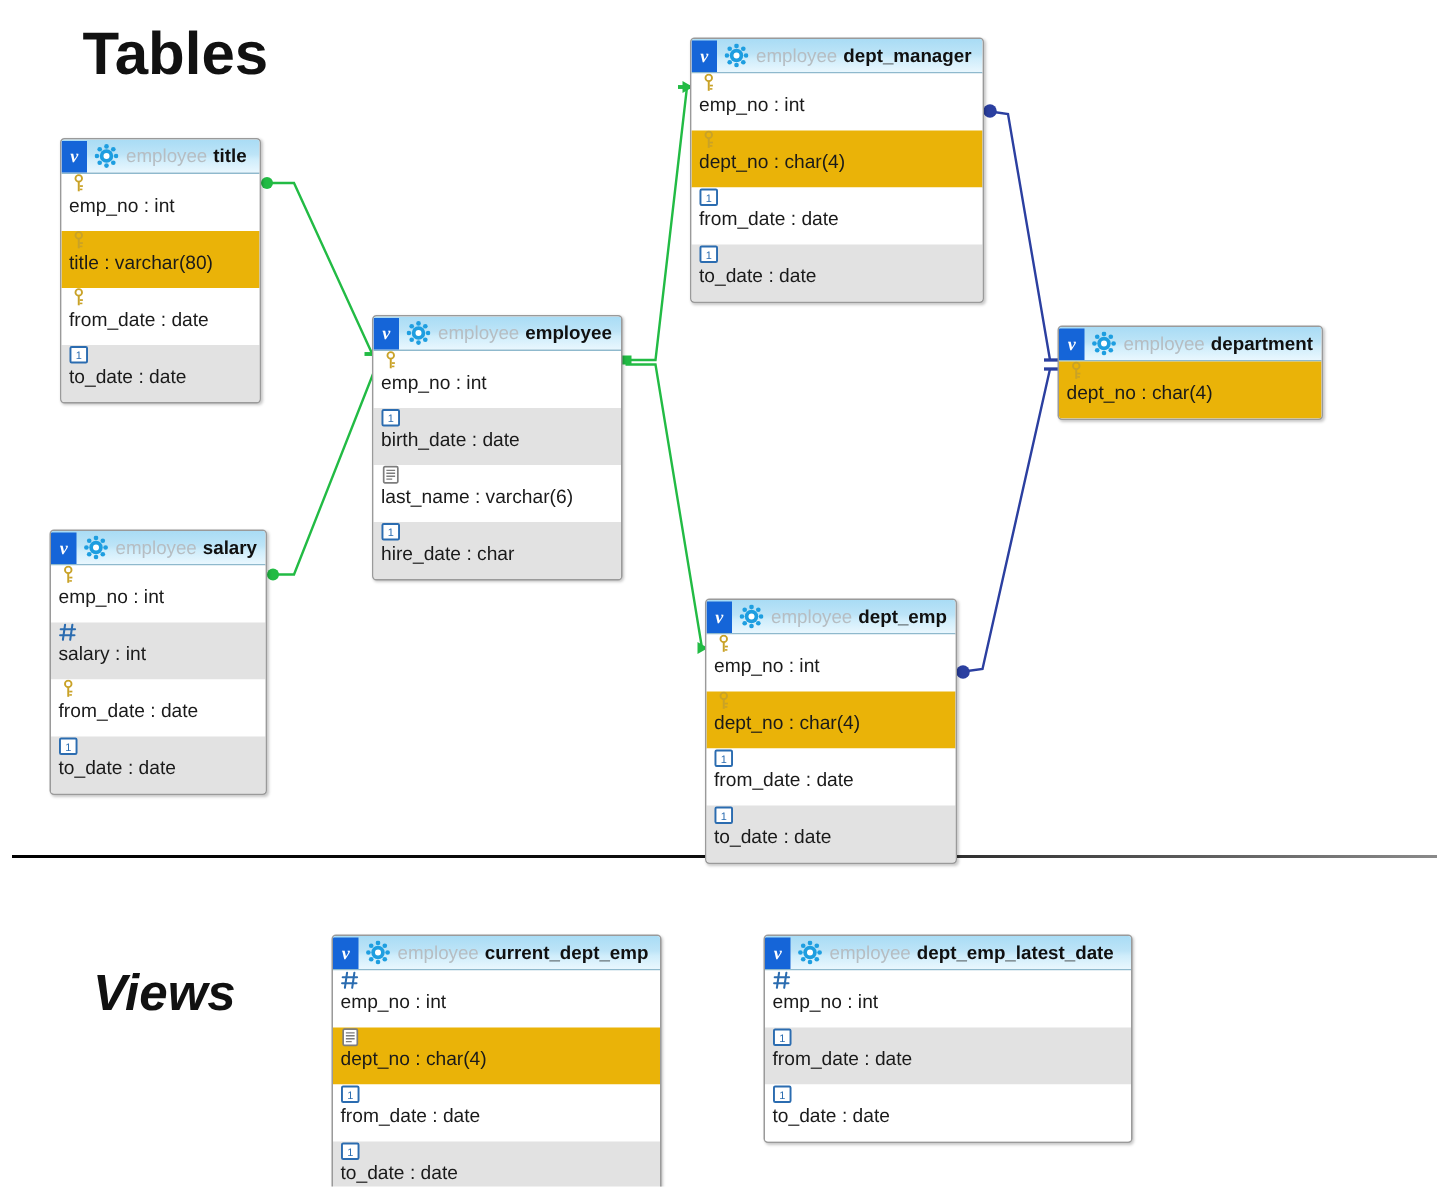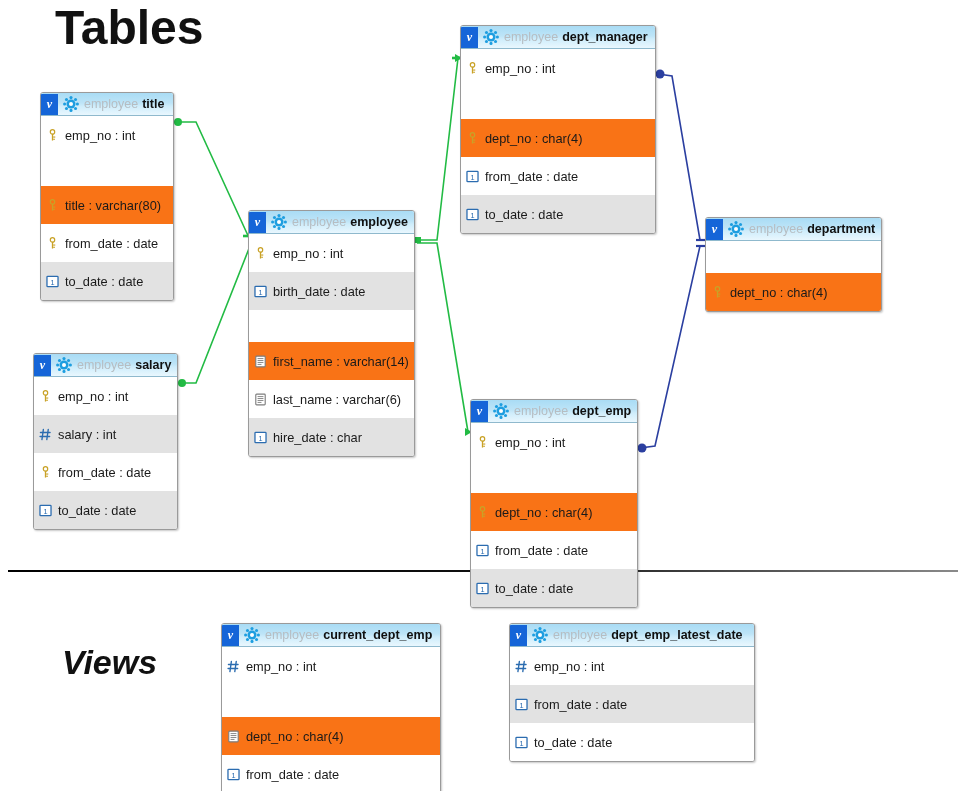--- a/index.html
+++ b/index.html
@@ -14,21 +14,21 @@
   #edges{position:absolute;left:0;top:0;width:965px;height:791px;pointer-events:none;}
 
   .section-title{
     position:absolute;
     font-family:"Liberation Sans", sans-serif;
     font-weight:bold;
     color:#111111;
     letter-spacing:0px;
     white-space:nowrap;
   }
-  #title-tables{left:55px;top:0;font-size:48px;}
+  #title-tables{left:55px;top:14px;font-size:40px;}
   #title-views{left:62px;top:643px;font-size:34px;font-style:italic;}
 
   .divider{
     position:absolute;
     left:8px;top:570px;width:950px;height:2px;
     background:linear-gradient(to right,#000000 0%,#111111 55%,#8a8a8a 100%);
   }
 
   
   .entity{
@@ -73,30 +73,30 @@
     margin-right:4px;
   }
   .table-name{
     color:#101010;
     font-weight:bold;
   }
 
   .row{
     height:38px;
     display:flex;
-    align-items:center;
     font-size:12.8px;
     color:#1a1a1a;
     padding-left:5px;
     white-space:nowrap;
     box-sizing:border-box;
+    flex-direction:column;
   }
   .row.plain{background:#ffffff;}
   .row.grey{background:#e2e2e2;}
-  .row.pink{background:#f97316;margin-top:32px;}
+  .row.pink{background:#eab308;}
   .row-icon{
     width:13px;height:13px;
     margin-right:6px;
     flex:0 0 auto;
     display:block;
   }
   .row-label{display:inline-block;}
 </style>
 </head>
 <body>
@@ -310,98 +310,243 @@
       </div>
       <div class="row grey">
         <span>
           <svg class="row-icon" viewBox="0 0 16 16" xmlns="http://www.w3.org/2000/svg" width="13" height="13">
             <rect x="1.2" y="1.6" width="13.6" height="12.8" rx="1" fill="#ffffff" stroke="#2b6cb0" stroke-width="1.6"></rect>
             <text x="8" y="11.8" font-size="9" text-anchor="middle" fill="#2b6cb0" font-family="Liberation Sans, sans-serif">1</text>
           </svg>
         </span>
         <span class="row-label">birth_date : date</span>
       </div>
-      <div class="row pink">
+      <div class="row plain">
         <span>
           <svg class="row-icon" viewBox="0 0 16 16" xmlns="http://www.w3.org/2000/svg" width="13" height="13">
             <rect x="2.2" y="1.4" width="11.6" height="13.2" rx="1" fill="#ffffff" stroke="#7d7d7d" stroke-width="1.4"></rect>
             <g stroke="#7d7d7d" stroke-width="1.1">
               <line x1="4.4" y1="4.4" x2="11.6" y2="4.4"></line>
               <line x1="4.4" y1="6.8" x2="11.6" y2="6.8"></line>
               <line x1="4.4" y1="9.2" x2="11.6" y2="9.2"></line>
               <line x1="4.4" y1="11.6" x2="9.2" y2="11.6"></line>
             </g>
           </svg>
         </span>
-        <span class="row-label">first_name : varchar(14)</span>
-      </div>
-      <div class="row plain">
+        <span class="row-label">last_name : varchar(6)</span>
+      </div>
+      <div class="row grey">
+        <span>
+          <svg class="row-icon" viewBox="0 0 16 16" xmlns="http://www.w3.org/2000/svg" width="13" height="13">
+            <rect x="1.2" y="1.6" width="13.6" height="12.8" rx="1" fill="#ffffff" stroke="#2b6cb0" stroke-width="1.6"></rect>
+            <text x="8" y="11.8" font-size="9" text-anchor="middle" fill="#2b6cb0" font-family="Liberation Sans, sans-serif">1</text>
+          </svg>
+        </span>
+        <span class="row-label">hire_date : char</span>
+      </div>
+    </div>
+    <div class="entity" style="left: 460px; top: 25px; width: 196px;">
+      <div class="entity-header">
+        <div class="badge-v">v</div>
+        <span>
+          <svg class="gear-icon" viewBox="0 0 16 16" xmlns="http://www.w3.org/2000/svg" width="16" height="16">
+            <circle cx="14.40" cy="8.00" r="1.55" fill="#1e9ee0"></circle>
+            <circle cx="12.53" cy="12.53" r="1.55" fill="#1e9ee0"></circle>
+            <circle cx="8.00" cy="14.40" r="1.55" fill="#1e9ee0"></circle>
+            <circle cx="3.47" cy="12.53" r="1.55" fill="#1e9ee0"></circle>
+            <circle cx="1.60" cy="8.00" r="1.55" fill="#1e9ee0"></circle>
+            <circle cx="3.47" cy="3.47" r="1.55" fill="#1e9ee0"></circle>
+            <circle cx="8.00" cy="1.60" r="1.55" fill="#1e9ee0"></circle>
+            <circle cx="12.53" cy="3.47" r="1.55" fill="#1e9ee0"></circle>
+            <circle cx="8" cy="8" r="4.5" fill="#1e9ee0"></circle>
+            <circle cx="8" cy="8" r="2.0" fill="#ffffff"></circle>
+          </svg>
+        </span>
+        <span class="schema-name">employee</span>
+        <span class="table-name">dept_manager</span>
+      </div>
+      <div class="row plain">
+        <span>
+          <svg class="row-icon" viewBox="0 0 16 16" xmlns="http://www.w3.org/2000/svg" width="13" height="13">
+            <circle cx="8" cy="3.6" r="2.7" fill="none" stroke="#c9a227" stroke-width="1.5"></circle>
+            <rect x="7.2" y="6.0" width="1.6" height="8.2" fill="#c9a227"></rect>
+            <rect x="8.8" y="9.2" width="2.6" height="1.4" fill="#c9a227"></rect>
+            <rect x="8.8" y="12.0" width="2.2" height="1.3" fill="#c9a227"></rect>
+          </svg>
+        </span>
+        <span class="row-label">emp_no : int</span>
+      </div>
+      <div class="row pink">
+        <span>
+          <svg class="row-icon" viewBox="0 0 16 16" xmlns="http://www.w3.org/2000/svg" width="13" height="13">
+            <circle cx="8" cy="3.6" r="2.7" fill="none" stroke="#c9a227" stroke-width="1.5"></circle>
+            <rect x="7.2" y="6.0" width="1.6" height="8.2" fill="#c9a227"></rect>
+            <rect x="8.8" y="9.2" width="2.6" height="1.4" fill="#c9a227"></rect>
+            <rect x="8.8" y="12.0" width="2.2" height="1.3" fill="#c9a227"></rect>
+          </svg>
+        </span>
+        <span class="row-label">dept_no : char(4)</span>
+      </div>
+      <div class="row plain">
+        <span>
+          <svg class="row-icon" viewBox="0 0 16 16" xmlns="http://www.w3.org/2000/svg" width="13" height="13">
+            <rect x="1.2" y="1.6" width="13.6" height="12.8" rx="1" fill="#ffffff" stroke="#2b6cb0" stroke-width="1.6"></rect>
+            <text x="8" y="11.8" font-size="9" text-anchor="middle" fill="#2b6cb0" font-family="Liberation Sans, sans-serif">1</text>
+          </svg>
+        </span>
+        <span class="row-label">from_date : date</span>
+      </div>
+      <div class="row grey">
+        <span>
+          <svg class="row-icon" viewBox="0 0 16 16" xmlns="http://www.w3.org/2000/svg" width="13" height="13">
+            <rect x="1.2" y="1.6" width="13.6" height="12.8" rx="1" fill="#ffffff" stroke="#2b6cb0" stroke-width="1.6"></rect>
+            <text x="8" y="11.8" font-size="9" text-anchor="middle" fill="#2b6cb0" font-family="Liberation Sans, sans-serif">1</text>
+          </svg>
+        </span>
+        <span class="row-label">to_date : date</span>
+      </div>
+    </div>
+    <div class="entity" style="left: 470px; top: 399px; width: 168px;">
+      <div class="entity-header">
+        <div class="badge-v">v</div>
+        <span>
+          <svg class="gear-icon" viewBox="0 0 16 16" xmlns="http://www.w3.org/2000/svg" width="16" height="16">
+            <circle cx="14.40" cy="8.00" r="1.55" fill="#1e9ee0"></circle>
+            <circle cx="12.53" cy="12.53" r="1.55" fill="#1e9ee0"></circle>
+            <circle cx="8.00" cy="14.40" r="1.55" fill="#1e9ee0"></circle>
+            <circle cx="3.47" cy="12.53" r="1.55" fill="#1e9ee0"></circle>
+            <circle cx="1.60" cy="8.00" r="1.55" fill="#1e9ee0"></circle>
+            <circle cx="3.47" cy="3.47" r="1.55" fill="#1e9ee0"></circle>
+            <circle cx="8.00" cy="1.60" r="1.55" fill="#1e9ee0"></circle>
+            <circle cx="12.53" cy="3.47" r="1.55" fill="#1e9ee0"></circle>
+            <circle cx="8" cy="8" r="4.5" fill="#1e9ee0"></circle>
+            <circle cx="8" cy="8" r="2.0" fill="#ffffff"></circle>
+          </svg>
+        </span>
+        <span class="schema-name">employee</span>
+        <span class="table-name">dept_emp</span>
+      </div>
+      <div class="row plain">
+        <span>
+          <svg class="row-icon" viewBox="0 0 16 16" xmlns="http://www.w3.org/2000/svg" width="13" height="13">
+            <circle cx="8" cy="3.6" r="2.7" fill="none" stroke="#c9a227" stroke-width="1.5"></circle>
+            <rect x="7.2" y="6.0" width="1.6" height="8.2" fill="#c9a227"></rect>
+            <rect x="8.8" y="9.2" width="2.6" height="1.4" fill="#c9a227"></rect>
+            <rect x="8.8" y="12.0" width="2.2" height="1.3" fill="#c9a227"></rect>
+          </svg>
+        </span>
+        <span class="row-label">emp_no : int</span>
+      </div>
+      <div class="row pink">
+        <span>
+          <svg class="row-icon" viewBox="0 0 16 16" xmlns="http://www.w3.org/2000/svg" width="13" height="13">
+            <circle cx="8" cy="3.6" r="2.7" fill="none" stroke="#c9a227" stroke-width="1.5"></circle>
+            <rect x="7.2" y="6.0" width="1.6" height="8.2" fill="#c9a227"></rect>
+            <rect x="8.8" y="9.2" width="2.6" height="1.4" fill="#c9a227"></rect>
+            <rect x="8.8" y="12.0" width="2.2" height="1.3" fill="#c9a227"></rect>
+          </svg>
+        </span>
+        <span class="row-label">dept_no : char(4)</span>
+      </div>
+      <div class="row plain">
+        <span>
+          <svg class="row-icon" viewBox="0 0 16 16" xmlns="http://www.w3.org/2000/svg" width="13" height="13">
+            <rect x="1.2" y="1.6" width="13.6" height="12.8" rx="1" fill="#ffffff" stroke="#2b6cb0" stroke-width="1.6"></rect>
+            <text x="8" y="11.8" font-size="9" text-anchor="middle" fill="#2b6cb0" font-family="Liberation Sans, sans-serif">1</text>
+          </svg>
+        </span>
+        <span class="row-label">from_date : date</span>
+      </div>
+      <div class="row grey">
+        <span>
+          <svg class="row-icon" viewBox="0 0 16 16" xmlns="http://www.w3.org/2000/svg" width="13" height="13">
+            <rect x="1.2" y="1.6" width="13.6" height="12.8" rx="1" fill="#ffffff" stroke="#2b6cb0" stroke-width="1.6"></rect>
+            <text x="8" y="11.8" font-size="9" text-anchor="middle" fill="#2b6cb0" font-family="Liberation Sans, sans-serif">1</text>
+          </svg>
+        </span>
+        <span class="row-label">to_date : date</span>
+      </div>
+    </div>
+    <div class="entity" style="left: 705px; top: 217px; width: 177px;">
+      <div class="entity-header">
+        <div class="badge-v">v</div>
+        <span>
+          <svg class="gear-icon" viewBox="0 0 16 16" xmlns="http://www.w3.org/2000/svg" width="16" height="16">
+            <circle cx="14.40" cy="8.00" r="1.55" fill="#1e9ee0"></circle>
+            <circle cx="12.53" cy="12.53" r="1.55" fill="#1e9ee0"></circle>
+            <circle cx="8.00" cy="14.40" r="1.55" fill="#1e9ee0"></circle>
+            <circle cx="3.47" cy="12.53" r="1.55" fill="#1e9ee0"></circle>
+            <circle cx="1.60" cy="8.00" r="1.55" fill="#1e9ee0"></circle>
+            <circle cx="3.47" cy="3.47" r="1.55" fill="#1e9ee0"></circle>
+            <circle cx="8.00" cy="1.60" r="1.55" fill="#1e9ee0"></circle>
+            <circle cx="12.53" cy="3.47" r="1.55" fill="#1e9ee0"></circle>
+            <circle cx="8" cy="8" r="4.5" fill="#1e9ee0"></circle>
+            <circle cx="8" cy="8" r="2.0" fill="#ffffff"></circle>
+          </svg>
+        </span>
+        <span class="schema-name">employee</span>
+        <span class="table-name">department</span>
+      </div>
+      <div class="row pink">
+        <span>
+          <svg class="row-icon" viewBox="0 0 16 16" xmlns="http://www.w3.org/2000/svg" width="13" height="13">
+            <circle cx="8" cy="3.6" r="2.7" fill="none" stroke="#c9a227" stroke-width="1.5"></circle>
+            <rect x="7.2" y="6.0" width="1.6" height="8.2" fill="#c9a227"></rect>
+            <rect x="8.8" y="9.2" width="2.6" height="1.4" fill="#c9a227"></rect>
+            <rect x="8.8" y="12.0" width="2.2" height="1.3" fill="#c9a227"></rect>
+          </svg>
+        </span>
+        <span class="row-label">dept_no : char(4)</span>
+      </div>
+    </div>
+    <div class="entity" style="left: 221px; top: 623px; width: 220px;">
+      <div class="entity-header">
+        <div class="badge-v">v</div>
+        <span>
+          <svg class="gear-icon" viewBox="0 0 16 16" xmlns="http://www.w3.org/2000/svg" width="16" height="16">
+            <circle cx="14.40" cy="8.00" r="1.55" fill="#1e9ee0"></circle>
+            <circle cx="12.53" cy="12.53" r="1.55" fill="#1e9ee0"></circle>
+            <circle cx="8.00" cy="14.40" r="1.55" fill="#1e9ee0"></circle>
+            <circle cx="3.47" cy="12.53" r="1.55" fill="#1e9ee0"></circle>
+            <circle cx="1.60" cy="8.00" r="1.55" fill="#1e9ee0"></circle>
+            <circle cx="3.47" cy="3.47" r="1.55" fill="#1e9ee0"></circle>
+            <circle cx="8.00" cy="1.60" r="1.55" fill="#1e9ee0"></circle>
+            <circle cx="12.53" cy="3.47" r="1.55" fill="#1e9ee0"></circle>
+            <circle cx="8" cy="8" r="4.5" fill="#1e9ee0"></circle>
+            <circle cx="8" cy="8" r="2.0" fill="#ffffff"></circle>
+          </svg>
+        </span>
+        <span class="schema-name">employee</span>
+        <span class="table-name">current_dept_emp</span>
+      </div>
+      <div class="row plain">
+        <span>
+          <svg class="row-icon" viewBox="0 0 16 16" xmlns="http://www.w3.org/2000/svg" width="13" height="13">
+            <g stroke="#2b6cb0" stroke-width="1.7" stroke-linecap="round">
+              <line x1="5.4" y1="1.8" x2="3.6" y2="14.2"></line>
+              <line x1="11.4" y1="1.8" x2="9.6" y2="14.2"></line>
+              <line x1="1.8" y1="5.6" x2="13.6" y2="5.6"></line>
+              <line x1="1.3" y1="10.4" x2="13.1" y2="10.4"></line>
+            </g>
+          </svg>
+        </span>
+        <span class="row-label">emp_no : int</span>
+      </div>
+      <div class="row pink">
         <span>
           <svg class="row-icon" viewBox="0 0 16 16" xmlns="http://www.w3.org/2000/svg" width="13" height="13">
             <rect x="2.2" y="1.4" width="11.6" height="13.2" rx="1" fill="#ffffff" stroke="#7d7d7d" stroke-width="1.4"></rect>
             <g stroke="#7d7d7d" stroke-width="1.1">
               <line x1="4.4" y1="4.4" x2="11.6" y2="4.4"></line>
               <line x1="4.4" y1="6.8" x2="11.6" y2="6.8"></line>
               <line x1="4.4" y1="9.2" x2="11.6" y2="9.2"></line>
               <line x1="4.4" y1="11.6" x2="9.2" y2="11.6"></line>
             </g>
           </svg>
         </span>
-        <span class="row-label">last_name : varchar(6)</span>
-      </div>
-      <div class="row grey">
-        <span>
-          <svg class="row-icon" viewBox="0 0 16 16" xmlns="http://www.w3.org/2000/svg" width="13" height="13">
-            <rect x="1.2" y="1.6" width="13.6" height="12.8" rx="1" fill="#ffffff" stroke="#2b6cb0" stroke-width="1.6"></rect>
-            <text x="8" y="11.8" font-size="9" text-anchor="middle" fill="#2b6cb0" font-family="Liberation Sans, sans-serif">1</text>
-          </svg>
-        </span>
-        <span class="row-label">hire_date : char</span>
-      </div>
-    </div>
-    <div class="entity" style="left: 460px; top: 25px; width: 196px;">
-      <div class="entity-header">
-        <div class="badge-v">v</div>
-        <span>
-          <svg class="gear-icon" viewBox="0 0 16 16" xmlns="http://www.w3.org/2000/svg" width="16" height="16">
-            <circle cx="14.40" cy="8.00" r="1.55" fill="#1e9ee0"></circle>
-            <circle cx="12.53" cy="12.53" r="1.55" fill="#1e9ee0"></circle>
-            <circle cx="8.00" cy="14.40" r="1.55" fill="#1e9ee0"></circle>
-            <circle cx="3.47" cy="12.53" r="1.55" fill="#1e9ee0"></circle>
-            <circle cx="1.60" cy="8.00" r="1.55" fill="#1e9ee0"></circle>
-            <circle cx="3.47" cy="3.47" r="1.55" fill="#1e9ee0"></circle>
-            <circle cx="8.00" cy="1.60" r="1.55" fill="#1e9ee0"></circle>
-            <circle cx="12.53" cy="3.47" r="1.55" fill="#1e9ee0"></circle>
-            <circle cx="8" cy="8" r="4.5" fill="#1e9ee0"></circle>
-            <circle cx="8" cy="8" r="2.0" fill="#ffffff"></circle>
-          </svg>
-        </span>
-        <span class="schema-name">employee</span>
-        <span class="table-name">dept_manager</span>
-      </div>
-      <div class="row plain">
-        <span>
-          <svg class="row-icon" viewBox="0 0 16 16" xmlns="http://www.w3.org/2000/svg" width="13" height="13">
-            <circle cx="8" cy="3.6" r="2.7" fill="none" stroke="#c9a227" stroke-width="1.5"></circle>
-            <rect x="7.2" y="6.0" width="1.6" height="8.2" fill="#c9a227"></rect>
-            <rect x="8.8" y="9.2" width="2.6" height="1.4" fill="#c9a227"></rect>
-            <rect x="8.8" y="12.0" width="2.2" height="1.3" fill="#c9a227"></rect>
-          </svg>
-        </span>
-        <span class="row-label">emp_no : int</span>
-      </div>
-      <div class="row pink">
-        <span>
-          <svg class="row-icon" viewBox="0 0 16 16" xmlns="http://www.w3.org/2000/svg" width="13" height="13">
-            <circle cx="8" cy="3.6" r="2.7" fill="none" stroke="#c9a227" stroke-width="1.5"></circle>
-            <rect x="7.2" y="6.0" width="1.6" height="8.2" fill="#c9a227"></rect>
-            <rect x="8.8" y="9.2" width="2.6" height="1.4" fill="#c9a227"></rect>
-            <rect x="8.8" y="12.0" width="2.2" height="1.3" fill="#c9a227"></rect>
-          </svg>
-        </span>
         <span class="row-label">dept_no : char(4)</span>
       </div>
       <div class="row plain">
         <span>
           <svg class="row-icon" viewBox="0 0 16 16" xmlns="http://www.w3.org/2000/svg" width="13" height="13">
             <rect x="1.2" y="1.6" width="13.6" height="12.8" rx="1" fill="#ffffff" stroke="#2b6cb0" stroke-width="1.6"></rect>
             <text x="8" y="11.8" font-size="9" text-anchor="middle" fill="#2b6cb0" font-family="Liberation Sans, sans-serif">1</text>
           </svg>
         </span>
         <span class="row-label">from_date : date</span>
@@ -409,224 +554,65 @@
       <div class="row grey">
         <span>
           <svg class="row-icon" viewBox="0 0 16 16" xmlns="http://www.w3.org/2000/svg" width="13" height="13">
             <rect x="1.2" y="1.6" width="13.6" height="12.8" rx="1" fill="#ffffff" stroke="#2b6cb0" stroke-width="1.6"></rect>
             <text x="8" y="11.8" font-size="9" text-anchor="middle" fill="#2b6cb0" font-family="Liberation Sans, sans-serif">1</text>
           </svg>
         </span>
         <span class="row-label">to_date : date</span>
       </div>
     </div>
-    <div class="entity" style="left: 470px; top: 399px; width: 168px;">
-      <div class="entity-header">
-        <div class="badge-v">v</div>
-        <span>
-          <svg class="gear-icon" viewBox="0 0 16 16" xmlns="http://www.w3.org/2000/svg" width="16" height="16">
-            <circle cx="14.40" cy="8.00" r="1.55" fill="#1e9ee0"></circle>
-            <circle cx="12.53" cy="12.53" r="1.55" fill="#1e9ee0"></circle>
-            <circle cx="8.00" cy="14.40" r="1.55" fill="#1e9ee0"></circle>
-            <circle cx="3.47" cy="12.53" r="1.55" fill="#1e9ee0"></circle>
-            <circle cx="1.60" cy="8.00" r="1.55" fill="#1e9ee0"></circle>
-            <circle cx="3.47" cy="3.47" r="1.55" fill="#1e9ee0"></circle>
-            <circle cx="8.00" cy="1.60" r="1.55" fill="#1e9ee0"></circle>
-            <circle cx="12.53" cy="3.47" r="1.55" fill="#1e9ee0"></circle>
-            <circle cx="8" cy="8" r="4.5" fill="#1e9ee0"></circle>
-            <circle cx="8" cy="8" r="2.0" fill="#ffffff"></circle>
-          </svg>
-        </span>
-        <span class="schema-name">employee</span>
-        <span class="table-name">dept_emp</span>
-      </div>
-      <div class="row plain">
-        <span>
-          <svg class="row-icon" viewBox="0 0 16 16" xmlns="http://www.w3.org/2000/svg" width="13" height="13">
-            <circle cx="8" cy="3.6" r="2.7" fill="none" stroke="#c9a227" stroke-width="1.5"></circle>
-            <rect x="7.2" y="6.0" width="1.6" height="8.2" fill="#c9a227"></rect>
-            <rect x="8.8" y="9.2" width="2.6" height="1.4" fill="#c9a227"></rect>
-            <rect x="8.8" y="12.0" width="2.2" height="1.3" fill="#c9a227"></rect>
-          </svg>
-        </span>
-        <span class="row-label">emp_no : int</span>
-      </div>
-      <div class="row pink">
-        <span>
-          <svg class="row-icon" viewBox="0 0 16 16" xmlns="http://www.w3.org/2000/svg" width="13" height="13">
-            <circle cx="8" cy="3.6" r="2.7" fill="none" stroke="#c9a227" stroke-width="1.5"></circle>
-            <rect x="7.2" y="6.0" width="1.6" height="8.2" fill="#c9a227"></rect>
-            <rect x="8.8" y="9.2" width="2.6" height="1.4" fill="#c9a227"></rect>
-            <rect x="8.8" y="12.0" width="2.2" height="1.3" fill="#c9a227"></rect>
-          </svg>
-        </span>
-        <span class="row-label">dept_no : char(4)</span>
-      </div>
-      <div class="row plain">
-        <span>
-          <svg class="row-icon" viewBox="0 0 16 16" xmlns="http://www.w3.org/2000/svg" width="13" height="13">
-            <rect x="1.2" y="1.6" width="13.6" height="12.8" rx="1" fill="#ffffff" stroke="#2b6cb0" stroke-width="1.6"></rect>
-            <text x="8" y="11.8" font-size="9" text-anchor="middle" fill="#2b6cb0" font-family="Liberation Sans, sans-serif">1</text>
-          </svg>
-        </span>
-        <span class="row-label">from_date : date</span>
-      </div>
-      <div class="row grey">
-        <span>
-          <svg class="row-icon" viewBox="0 0 16 16" xmlns="http://www.w3.org/2000/svg" width="13" height="13">
-            <rect x="1.2" y="1.6" width="13.6" height="12.8" rx="1" fill="#ffffff" stroke="#2b6cb0" stroke-width="1.6"></rect>
-            <text x="8" y="11.8" font-size="9" text-anchor="middle" fill="#2b6cb0" font-family="Liberation Sans, sans-serif">1</text>
-          </svg>
-        </span>
-        <span class="row-label">to_date : date</span>
-      </div>
-    </div>
-    <div class="entity" style="left: 705px; top: 217px; width: 177px;">
-      <div class="entity-header">
-        <div class="badge-v">v</div>
-        <span>
-          <svg class="gear-icon" viewBox="0 0 16 16" xmlns="http://www.w3.org/2000/svg" width="16" height="16">
-            <circle cx="14.40" cy="8.00" r="1.55" fill="#1e9ee0"></circle>
-            <circle cx="12.53" cy="12.53" r="1.55" fill="#1e9ee0"></circle>
-            <circle cx="8.00" cy="14.40" r="1.55" fill="#1e9ee0"></circle>
-            <circle cx="3.47" cy="12.53" r="1.55" fill="#1e9ee0"></circle>
-            <circle cx="1.60" cy="8.00" r="1.55" fill="#1e9ee0"></circle>
-            <circle cx="3.47" cy="3.47" r="1.55" fill="#1e9ee0"></circle>
-            <circle cx="8.00" cy="1.60" r="1.55" fill="#1e9ee0"></circle>
-            <circle cx="12.53" cy="3.47" r="1.55" fill="#1e9ee0"></circle>
-            <circle cx="8" cy="8" r="4.5" fill="#1e9ee0"></circle>
-            <circle cx="8" cy="8" r="2.0" fill="#ffffff"></circle>
-          </svg>
-        </span>
-        <span class="schema-name">employee</span>
-        <span class="table-name">department</span>
-      </div>
-      <div class="row pink">
-        <span>
-          <svg class="row-icon" viewBox="0 0 16 16" xmlns="http://www.w3.org/2000/svg" width="13" height="13">
-            <circle cx="8" cy="3.6" r="2.7" fill="none" stroke="#c9a227" stroke-width="1.5"></circle>
-            <rect x="7.2" y="6.0" width="1.6" height="8.2" fill="#c9a227"></rect>
-            <rect x="8.8" y="9.2" width="2.6" height="1.4" fill="#c9a227"></rect>
-            <rect x="8.8" y="12.0" width="2.2" height="1.3" fill="#c9a227"></rect>
-          </svg>
-        </span>
-        <span class="row-label">dept_no : char(4)</span>
-      </div>
-    </div>
-    <div class="entity" style="left: 221px; top: 623px; width: 220px;">
-      <div class="entity-header">
-        <div class="badge-v">v</div>
-        <span>
-          <svg class="gear-icon" viewBox="0 0 16 16" xmlns="http://www.w3.org/2000/svg" width="16" height="16">
-            <circle cx="14.40" cy="8.00" r="1.55" fill="#1e9ee0"></circle>
-            <circle cx="12.53" cy="12.53" r="1.55" fill="#1e9ee0"></circle>
-            <circle cx="8.00" cy="14.40" r="1.55" fill="#1e9ee0"></circle>
-            <circle cx="3.47" cy="12.53" r="1.55" fill="#1e9ee0"></circle>
-            <circle cx="1.60" cy="8.00" r="1.55" fill="#1e9ee0"></circle>
-            <circle cx="3.47" cy="3.47" r="1.55" fill="#1e9ee0"></circle>
-            <circle cx="8.00" cy="1.60" r="1.55" fill="#1e9ee0"></circle>
-            <circle cx="12.53" cy="3.47" r="1.55" fill="#1e9ee0"></circle>
-            <circle cx="8" cy="8" r="4.5" fill="#1e9ee0"></circle>
-            <circle cx="8" cy="8" r="2.0" fill="#ffffff"></circle>
-          </svg>
-        </span>
-        <span class="schema-name">employee</span>
-        <span class="table-name">current_dept_emp</span>
+    <div class="entity" style="left: 509px; top: 623px; width: 246px;">
+      <div class="entity-header">
+        <div class="badge-v">v</div>
+        <span>
+          <svg class="gear-icon" viewBox="0 0 16 16" xmlns="http://www.w3.org/2000/svg" width="16" height="16">
+            <circle cx="14.40" cy="8.00" r="1.55" fill="#1e9ee0"></circle>
+            <circle cx="12.53" cy="12.53" r="1.55" fill="#1e9ee0"></circle>
+            <circle cx="8.00" cy="14.40" r="1.55" fill="#1e9ee0"></circle>
+            <circle cx="3.47" cy="12.53" r="1.55" fill="#1e9ee0"></circle>
+            <circle cx="1.60" cy="8.00" r="1.55" fill="#1e9ee0"></circle>
+            <circle cx="3.47" cy="3.47" r="1.55" fill="#1e9ee0"></circle>
+            <circle cx="8.00" cy="1.60" r="1.55" fill="#1e9ee0"></circle>
+            <circle cx="12.53" cy="3.47" r="1.55" fill="#1e9ee0"></circle>
+            <circle cx="8" cy="8" r="4.5" fill="#1e9ee0"></circle>
+            <circle cx="8" cy="8" r="2.0" fill="#ffffff"></circle>
+          </svg>
+        </span>
+        <span class="schema-name">employee</span>
+        <span class="table-name">dept_emp_latest_date</span>
       </div>
       <div class="row plain">
         <span>
           <svg class="row-icon" viewBox="0 0 16 16" xmlns="http://www.w3.org/2000/svg" width="13" height="13">
             <g stroke="#2b6cb0" stroke-width="1.7" stroke-linecap="round">
               <line x1="5.4" y1="1.8" x2="3.6" y2="14.2"></line>
               <line x1="11.4" y1="1.8" x2="9.6" y2="14.2"></line>
               <line x1="1.8" y1="5.6" x2="13.6" y2="5.6"></line>
               <line x1="1.3" y1="10.4" x2="13.1" y2="10.4"></line>
             </g>
           </svg>
         </span>
         <span class="row-label">emp_no : int</span>
       </div>
-      <div class="row pink">
-        <span>
-          <svg class="row-icon" viewBox="0 0 16 16" xmlns="http://www.w3.org/2000/svg" width="13" height="13">
-            <rect x="2.2" y="1.4" width="11.6" height="13.2" rx="1" fill="#ffffff" stroke="#7d7d7d" stroke-width="1.4"></rect>
-            <g stroke="#7d7d7d" stroke-width="1.1">
-              <line x1="4.4" y1="4.4" x2="11.6" y2="4.4"></line>
-              <line x1="4.4" y1="6.8" x2="11.6" y2="6.8"></line>
-              <line x1="4.4" y1="9.2" x2="11.6" y2="9.2"></line>
-              <line x1="4.4" y1="11.6" x2="9.2" y2="11.6"></line>
-            </g>
-          </svg>
-        </span>
-        <span class="row-label">dept_no : char(4)</span>
-      </div>
-      <div class="row plain">
+      <div class="row grey">
         <span>
           <svg class="row-icon" viewBox="0 0 16 16" xmlns="http://www.w3.org/2000/svg" width="13" height="13">
             <rect x="1.2" y="1.6" width="13.6" height="12.8" rx="1" fill="#ffffff" stroke="#2b6cb0" stroke-width="1.6"></rect>
             <text x="8" y="11.8" font-size="9" text-anchor="middle" fill="#2b6cb0" font-family="Liberation Sans, sans-serif">1</text>
           </svg>
         </span>
         <span class="row-label">from_date : date</span>
       </div>
-      <div class="row grey">
+      <div class="row plain">
         <span>
           <svg class="row-icon" viewBox="0 0 16 16" xmlns="http://www.w3.org/2000/svg" width="13" height="13">
             <rect x="1.2" y="1.6" width="13.6" height="12.8" rx="1" fill="#ffffff" stroke="#2b6cb0" stroke-width="1.6"></rect>
             <text x="8" y="11.8" font-size="9" text-anchor="middle" fill="#2b6cb0" font-family="Liberation Sans, sans-serif">1</text>
           </svg>
         </span>
         <span class="row-label">to_date : date</span>
       </div>
     </div>
-    <div class="entity" style="left: 509px; top: 623px; width: 246px;">
-      <div class="entity-header">
-        <div class="badge-v">v</div>
-        <span>
-          <svg class="gear-icon" viewBox="0 0 16 16" xmlns="http://www.w3.org/2000/svg" width="16" height="16">
-            <circle cx="14.40" cy="8.00" r="1.55" fill="#1e9ee0"></circle>
-            <circle cx="12.53" cy="12.53" r="1.55" fill="#1e9ee0"></circle>
-            <circle cx="8.00" cy="14.40" r="1.55" fill="#1e9ee0"></circle>
-            <circle cx="3.47" cy="12.53" r="1.55" fill="#1e9ee0"></circle>
-            <circle cx="1.60" cy="8.00" r="1.55" fill="#1e9ee0"></circle>
-            <circle cx="3.47" cy="3.47" r="1.55" fill="#1e9ee0"></circle>
-            <circle cx="8.00" cy="1.60" r="1.55" fill="#1e9ee0"></circle>
-            <circle cx="12.53" cy="3.47" r="1.55" fill="#1e9ee0"></circle>
-            <circle cx="8" cy="8" r="4.5" fill="#1e9ee0"></circle>
-            <circle cx="8" cy="8" r="2.0" fill="#ffffff"></circle>
-          </svg>
-        </span>
-        <span class="schema-name">employee</span>
-        <span class="table-name">dept_emp_latest_date</span>
-      </div>
-      <div class="row plain">
-        <span>
-          <svg class="row-icon" viewBox="0 0 16 16" xmlns="http://www.w3.org/2000/svg" width="13" height="13">
-            <g stroke="#2b6cb0" stroke-width="1.7" stroke-linecap="round">
-              <line x1="5.4" y1="1.8" x2="3.6" y2="14.2"></line>
-              <line x1="11.4" y1="1.8" x2="9.6" y2="14.2"></line>
-              <line x1="1.8" y1="5.6" x2="13.6" y2="5.6"></line>
-              <line x1="1.3" y1="10.4" x2="13.1" y2="10.4"></line>
-            </g>
-          </svg>
-        </span>
-        <span class="row-label">emp_no : int</span>
-      </div>
-      <div class="row grey">
-        <span>
-          <svg class="row-icon" viewBox="0 0 16 16" xmlns="http://www.w3.org/2000/svg" width="13" height="13">
-            <rect x="1.2" y="1.6" width="13.6" height="12.8" rx="1" fill="#ffffff" stroke="#2b6cb0" stroke-width="1.6"></rect>
-            <text x="8" y="11.8" font-size="9" text-anchor="middle" fill="#2b6cb0" font-family="Liberation Sans, sans-serif">1</text>
-          </svg>
-        </span>
-        <span class="row-label">from_date : date</span>
-      </div>
-      <div class="row plain">
-        <span>
-          <svg class="row-icon" viewBox="0 0 16 16" xmlns="http://www.w3.org/2000/svg" width="13" height="13">
-            <rect x="1.2" y="1.6" width="13.6" height="12.8" rx="1" fill="#ffffff" stroke="#2b6cb0" stroke-width="1.6"></rect>
-            <text x="8" y="11.8" font-size="9" text-anchor="middle" fill="#2b6cb0" font-family="Liberation Sans, sans-serif">1</text>
-          </svg>
-        </span>
-        <span class="row-label">to_date : date</span>
-      </div>
-    </div>
   </div>
 
 </body></html>

